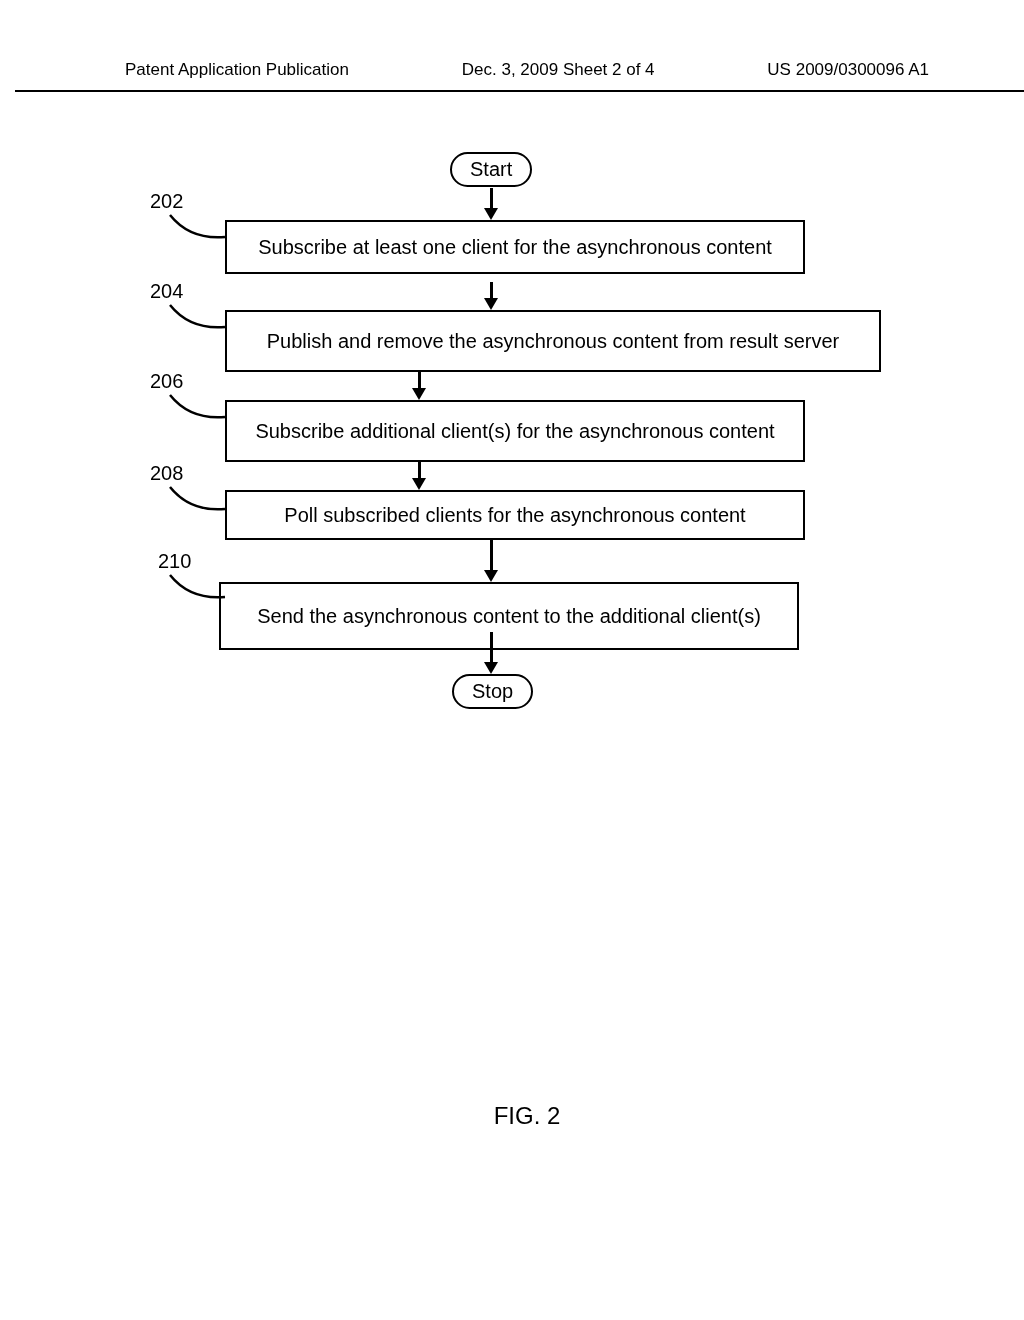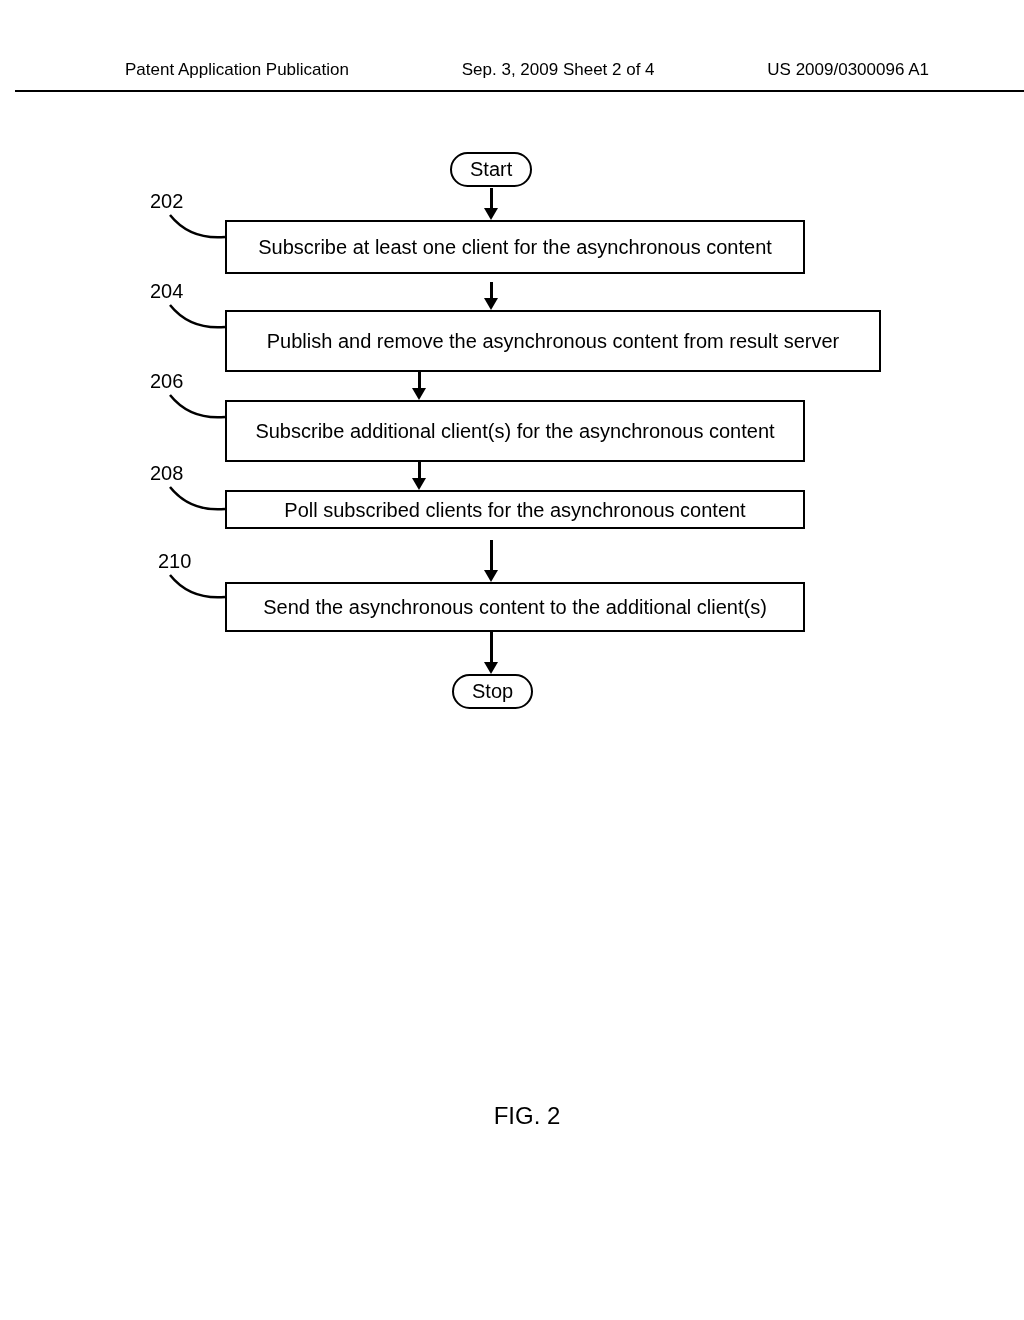--- a/index.html
+++ b/index.html
@@ -80,21 +80,21 @@
       margin-top: 200px;
     }
   </style>
 </head>
 <body>
 
 <div class="page">
 
   <div class="header">
     <span>Patent Application Publication</span>
-    <span class="center">Sep. 3, 2009  Sheet 2 of 4</span>
+    <span class="center">Dec. 3, 2009  Sheet 2 of 4</span>
     <span>US 2009/0300096 A1</span>
   </div>
 
   <div class="flowchart">
 
     <div class="terminator" style="left:435px; top:0px;">
       <span>Start</span>
     </div>
     <div class="connector-line" style="left:475px; top:36px; width:3px; height:22px;"></div>
     <div class="arrow-down" style="left:469px; top:56px;"></div>
@@ -126,31 +126,31 @@
     <div class="box" style="left:210px; top:248px; width:580px; height:62px;">
       <span>Subscribe additional client(s) for the asynchronous content</span>
     </div>
     <div class="connector-line" style="left:403px; top:310px; width:3px; height:18px;"></div>
     <div class="arrow-down" style="left:397px; top:326px;"></div>
 
     <div class="ref-label" style="left:135px; top:310px;">208</div>
     <svg class="leader" style="left:150px; top:332px;" width="65" height="30">
         <path d="M 5 3 Q 25 28 60 25" stroke="#000" stroke-width="2.5" fill="none"></path>
       </svg>
-    <div class="box" style="left:210px; top:338px; width:580px; height:39px;">
+    <div class="box" style="left:210px; top:338px; width:580px; height:50px;">
       <span>Poll subscribed clients for the asynchronous content</span>
     </div>
     <div class="connector-line" style="left:475px; top:388px; width:3px; height:32px;"></div>
     <div class="arrow-down" style="left:469px; top:418px;"></div>
 
     <div class="ref-label" style="left:143px; top:398px;">210</div>
     <svg class="leader" style="left:150px; top:420px;" width="65" height="30">
         <path d="M 5 3 Q 25 28 60 25" stroke="#000" stroke-width="2.5" fill="none"></path>
       </svg>
-    <div class="box" style="left:210px; top:430px; width:580px; height:50px;">
+    <div class="box" style="left:204px; top:430px; width:580px; height:68px;">
       <span>Send the asynchronous content to the additional client(s)</span>
     </div>
     <div class="connector-line" style="left:475px; top:480px; width:3px; height:32px;"></div>
     <div class="arrow-down" style="left:469px; top:510px;"></div>
 
     <div class="terminator" style="left:437px; top:522px;">
       <span>Stop</span>
     </div>
 
   </div>

